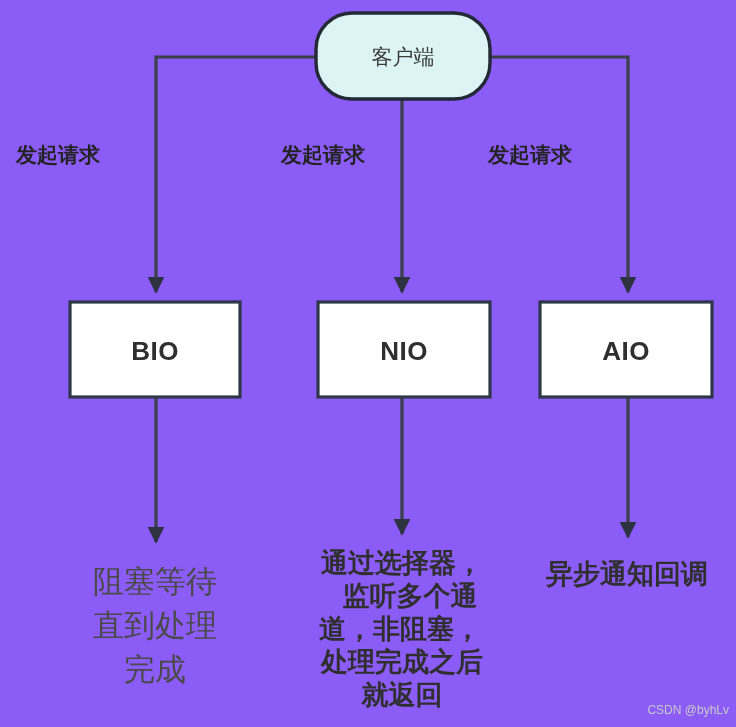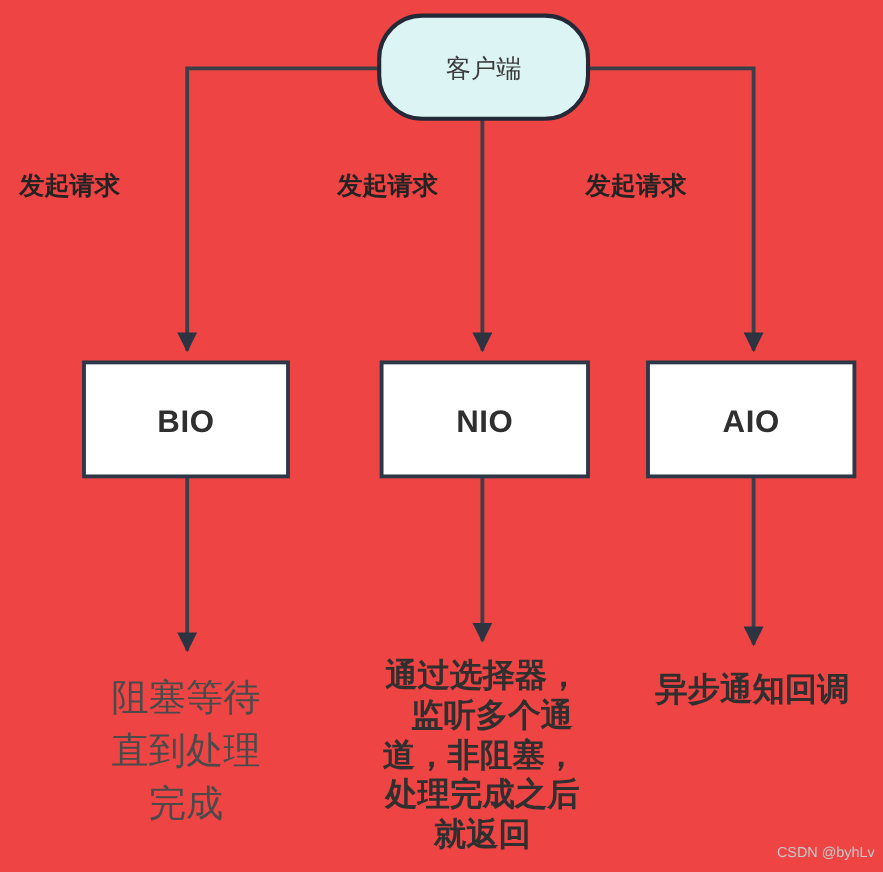--- a/index.html
+++ b/index.html
@@ -7,21 +7,21 @@
     padding: 0;
     background: #ffffff;
   }
   body {
     font-family: "Liberation Sans", "DejaVu Sans", sans-serif;
   }
   #diagram-root {
     position: relative;
     width: 736px;
     height: 727px;
-    background: #ef4444;
+    background: #8b5cf6;
     overflow: hidden;
   }
   svg.diagram-canvas {
     position: absolute;
     top: 0;
     left: 0;
     width: 736px;
     height: 727px;
     display: block;
   }

